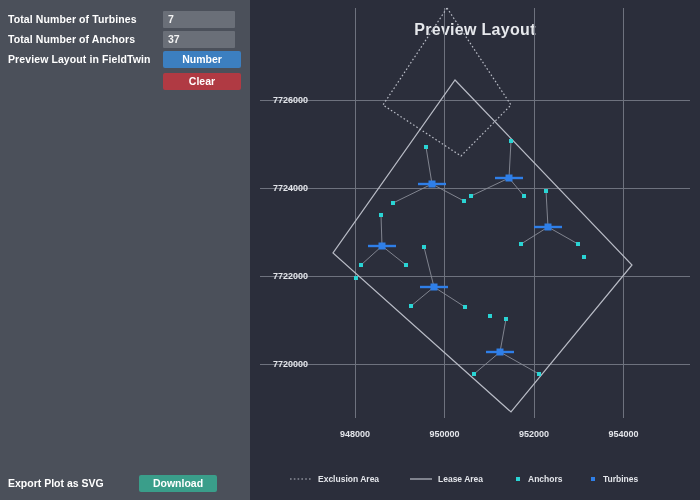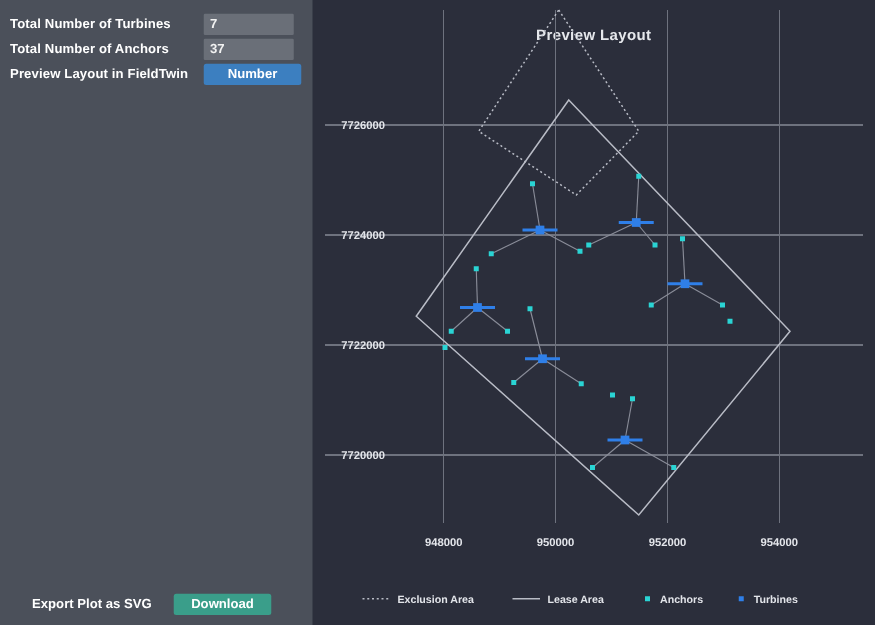--- a/index.html
+++ b/index.html
@@ -70,35 +70,35 @@
     font-size: 10.5px; font-weight: bold; border-radius: 2px;
     cursor: pointer; user-select: none;
   }
   #export-row {
     position: absolute; left: 8px; bottom: 8px;
     width: 234px; height: 18px;
     display: flex; align-items: center;
   }
   #export-label {
     color:#ffffff; font-size: 10.5px; font-weight: bold;
-    width: 131px; white-space: nowrap; text-align: center;
+    width: 131px; white-space: nowrap;
   }
   
   #chart-panel {
     position: absolute;
     left: 250px; top: 0;
     width: 450px; height: 500px;
     background: #2b2e3b;
   }
   #chart-title {
     position: absolute;
     left: 0; top: 21px; width: 450px;
     text-align: center;
     color: #e6e8ec;
-    font-size: 12px;
+    font-size: 16px;
     font-weight: bold;
     letter-spacing: 0.3px;
   }
   #plot-svg { position: absolute; left: 0; top: 0; }
   .axlabel {
     fill: #e3e5ea;
     font-family: "Liberation Sans", sans-serif;
     font-size: 9px;
     font-weight: bold;
   }
@@ -124,20 +124,24 @@
     <div class="ctrl-row" style="top:30px;">
       <div class="ctrl-label">Total Number of Anchors</div>
       <div class="ctrl-field">37</div>
     </div>
 
     <div class="ctrl-row" style="top:50px;">
       <div class="ctrl-label">Preview Layout in FieldTwin</div>
       <div class="btn btn-update">Number</div>
     </div>
 
+    <div class="ctrl-row" style="top:72px;">
+      <div class="ctrl-label"></div>
+      <div class="btn btn-clear">Clear</div>
+    </div>
 
     <div id="export-row">
       <div id="export-label">Export Plot as SVG</div>
       <div class="btn-download">Download</div>
     </div>
   </div>
 
   <div id="chart-panel">
     <div id="chart-title">Preview Layout</div>
 

